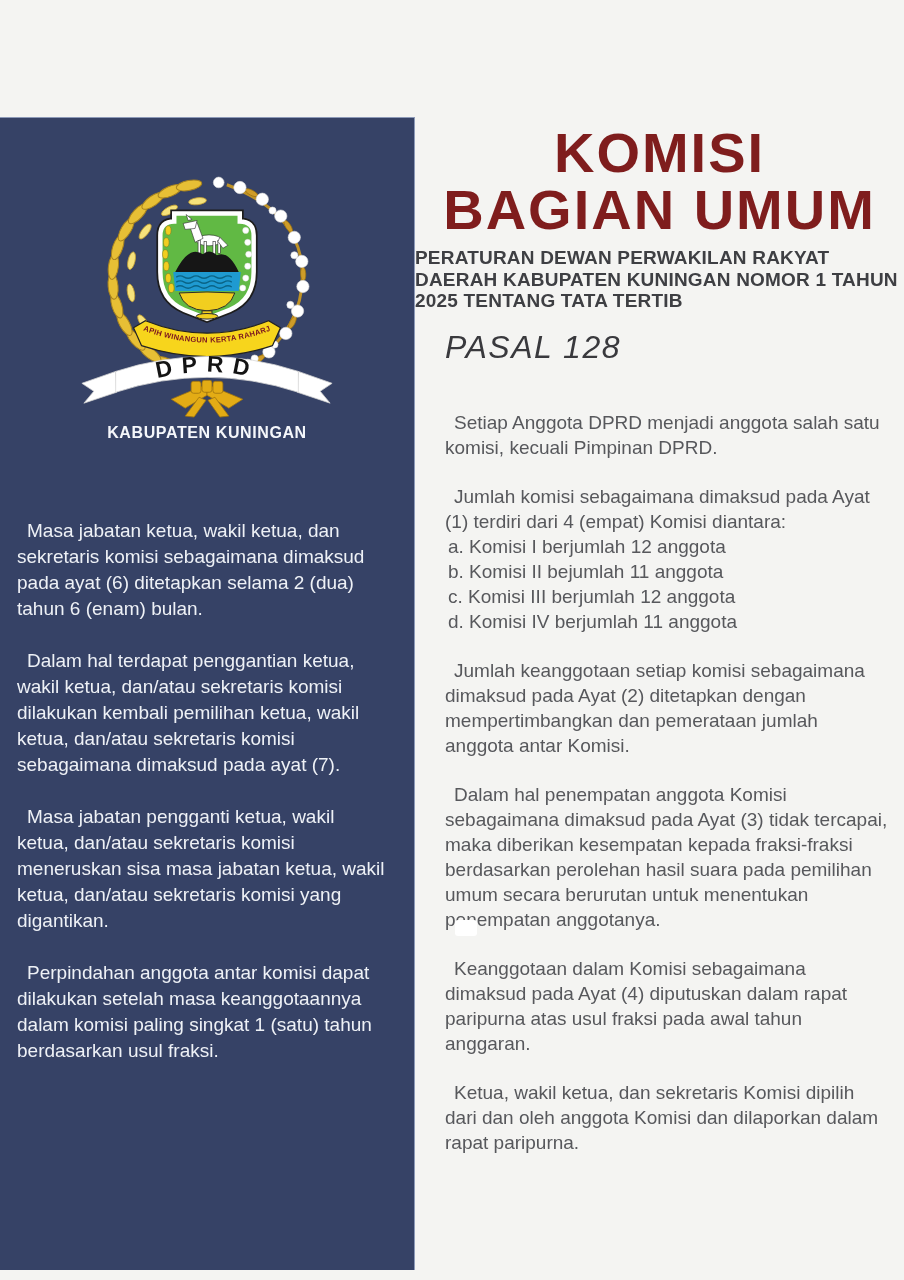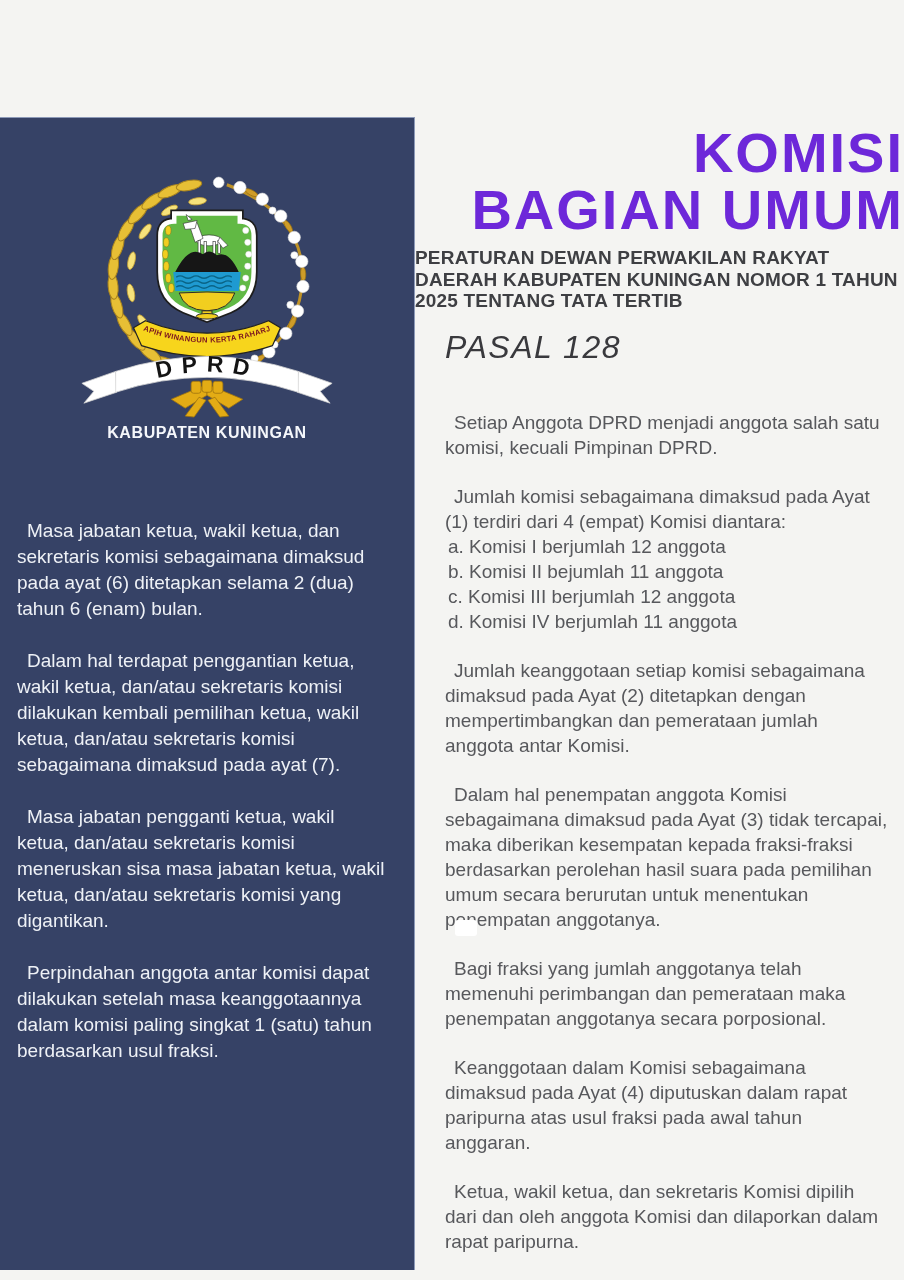--- a/index.html
+++ b/index.html
@@ -27,21 +27,21 @@
     padding:0 26px 0 17px;
     color:#eef1f6;font-size:19px;line-height:26px;
   }
   .side-body p{margin:0 0 26px 0;text-indent:10px;}
   
   .main{
     position:absolute;left:415px;top:0;width:489px;height:1280px;
     box-sizing:border-box;padding-top:124px;
   }
   .title{
-    margin:0;text-align:right;color:#6d28d9;
+    margin:0;text-align:center;color:#7f1d1d;
     font-size:56px;line-height:57px;font-weight:bold;letter-spacing:2px;
   }
   .title span{display:block;}
   .subtitle{
     margin-top:9px;color:#3e3f43;
     font-weight:bold;font-size:19px;line-height:21.5px;letter-spacing:.2px;
   }
   .pasal{
     margin:17px 0 0 30px;color:#39393d;font-style:italic;
     font-size:32px;letter-spacing:1.5px;
@@ -230,20 +230,19 @@
       <p>Setiap Anggota DPRD menjadi anggota salah satu komisi, kecuali Pimpinan DPRD.</p>
       <p>Jumlah komisi sebagaimana dimaksud pada Ayat (1) terdiri dari 4 (empat) Komisi diantara:</p>
       <ul class="komisi-list">
         <li>a. Komisi I berjumlah 12 anggota</li>
         <li>b. Komisi II bejumlah 11 anggota</li>
         <li>c. Komisi III berjumlah 12 anggota</li>
         <li>d. Komisi IV berjumlah 11 anggota</li>
       </ul>
       <p>Jumlah keanggotaan setiap komisi sebagaimana dimaksud pada Ayat (2) ditetapkan dengan mempertimbangkan dan pemerataan jumlah anggota antar Komisi.</p>
       <p>Dalam hal penempatan anggota Komisi sebagaimana dimaksud pada Ayat (3) tidak tercapai, maka diberikan kesempatan kepada fraksi-fraksi berdasarkan perolehan hasil suara pada pemilihan umum secara berurutan untuk menentukan penempatan anggotanya.</p>
-      <p>Bagi fraksi yang jumlah anggotanya telah memenuhi perimbangan dan pemerataan maka penempatan anggotanya secara porposional.</p>
       <p>Keanggotaan dalam Komisi sebagaimana dimaksud pada Ayat (4) diputuskan dalam rapat paripurna atas usul fraksi pada awal tahun anggaran.</p>
       <p>Ketua, wakil ketua, dan sekretaris Komisi dipilih dari dan oleh anggota Komisi dan dilaporkan dalam rapat paripurna.</p>
     </section>
   </main>
 
   <div class="artifact"></div>
 </div>
 
 </body></html>

